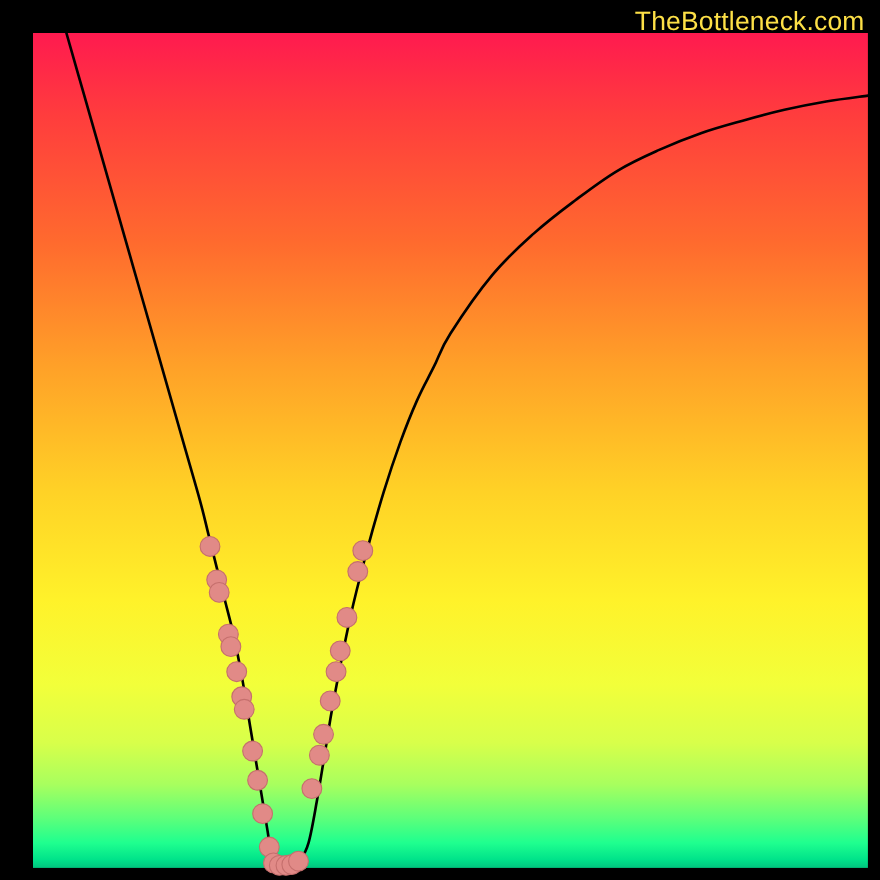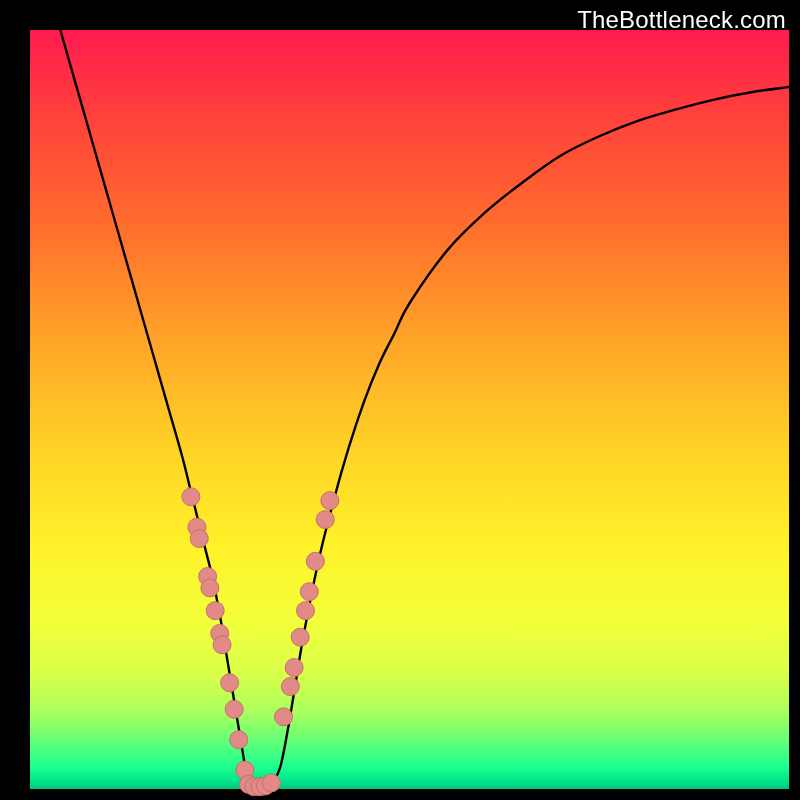--- a/index.html
+++ b/index.html
@@ -36,21 +36,21 @@
       #5eff7a 94%,
       #1fff8f 97%,
       #00e38a 99%,
       #00c57e 100%
     );
   }
   .watermark {
     position: absolute;
     top: 6px;
     right: 14px;
-    color: #ffffff;
+    color: #fde047;
     font-size: 24px;
     font-weight: 500;
     letter-spacing: 0.2px;
     z-index: 30;
     user-select: none;
   }
   svg.curve {
     position: absolute;
     left: 0;
     top: 0;

